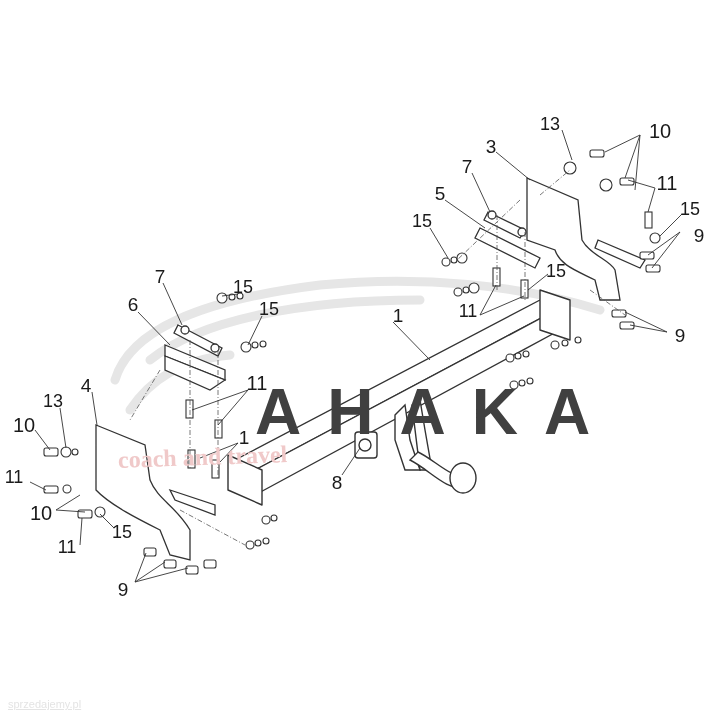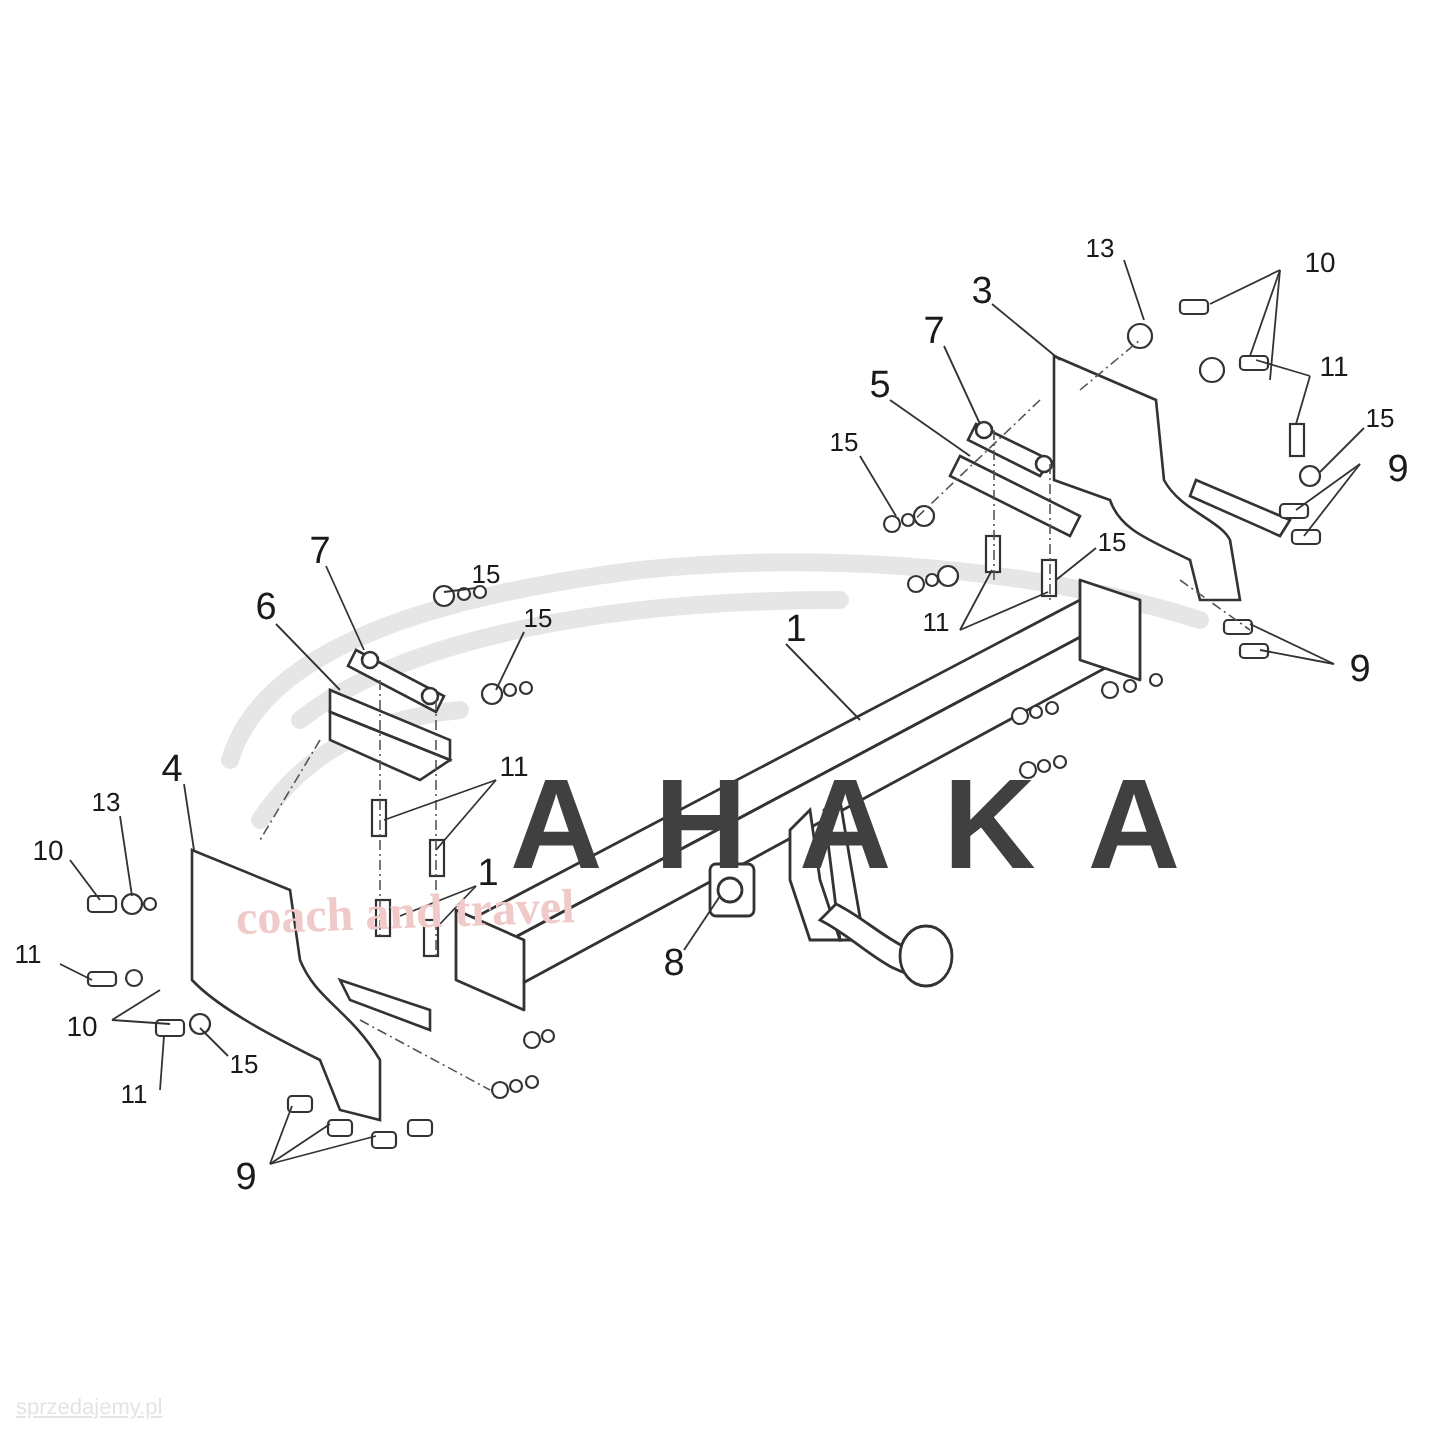--- a/index.html
+++ b/index.html
@@ -1,20 +1,20 @@
 <!DOCTYPE html>
 <html><head>
 <meta charset="utf-8">
 <style>
   html,body{margin:0;padding:0;background:#ffffff;}
   body{width:720px;height:720px;overflow:hidden;position:relative;font-family:"Liberation Sans",sans-serif;}
   #stage{position:absolute;left:0;top:0;width:720px;height:720px;}
-  .lbl{position:absolute;font-family:"Liberation Sans",sans-serif;font-size:14px;color:#1a1a1a;line-height:1;transform:translate(-50%,-50%);white-space:nowrap;}
+  .lbl{position:absolute;font-family:"Liberation Sans",sans-serif;font-size:20px;color:#1a1a1a;line-height:1;transform:translate(-50%,-50%);white-space:nowrap;}
   .lbl.big{font-size:19px;}
-  .lbl.sm{font-size:13px;}
+  .lbl.sm{font-size:18px;}
   .wm{position:absolute;font-family:Liberation Sans, sans-serif;color:#404040;letter-spacing:26px;font-size:64px;font-weight:bold;left:255px;top:375px;}
   .wm2{position:absolute;font-family:"Liberation Serif",serif;color:#f0c9c9;font-size:24px;font-weight:bold;left:118px;top:444px;transform:rotate(-2deg);}
   .footer{position:absolute;left:8px;top:698px;font-size:11px;color:#e4e4e4;text-decoration:underline;}
 </style>
 </head>
 <body>
 
 <svg id="stage" viewBox="0 0 720 720" xmlns="http://www.w3.org/2000/svg">
 
   <g fill="none" stroke="#e6e6e6" stroke-width="9" stroke-linecap="round">

